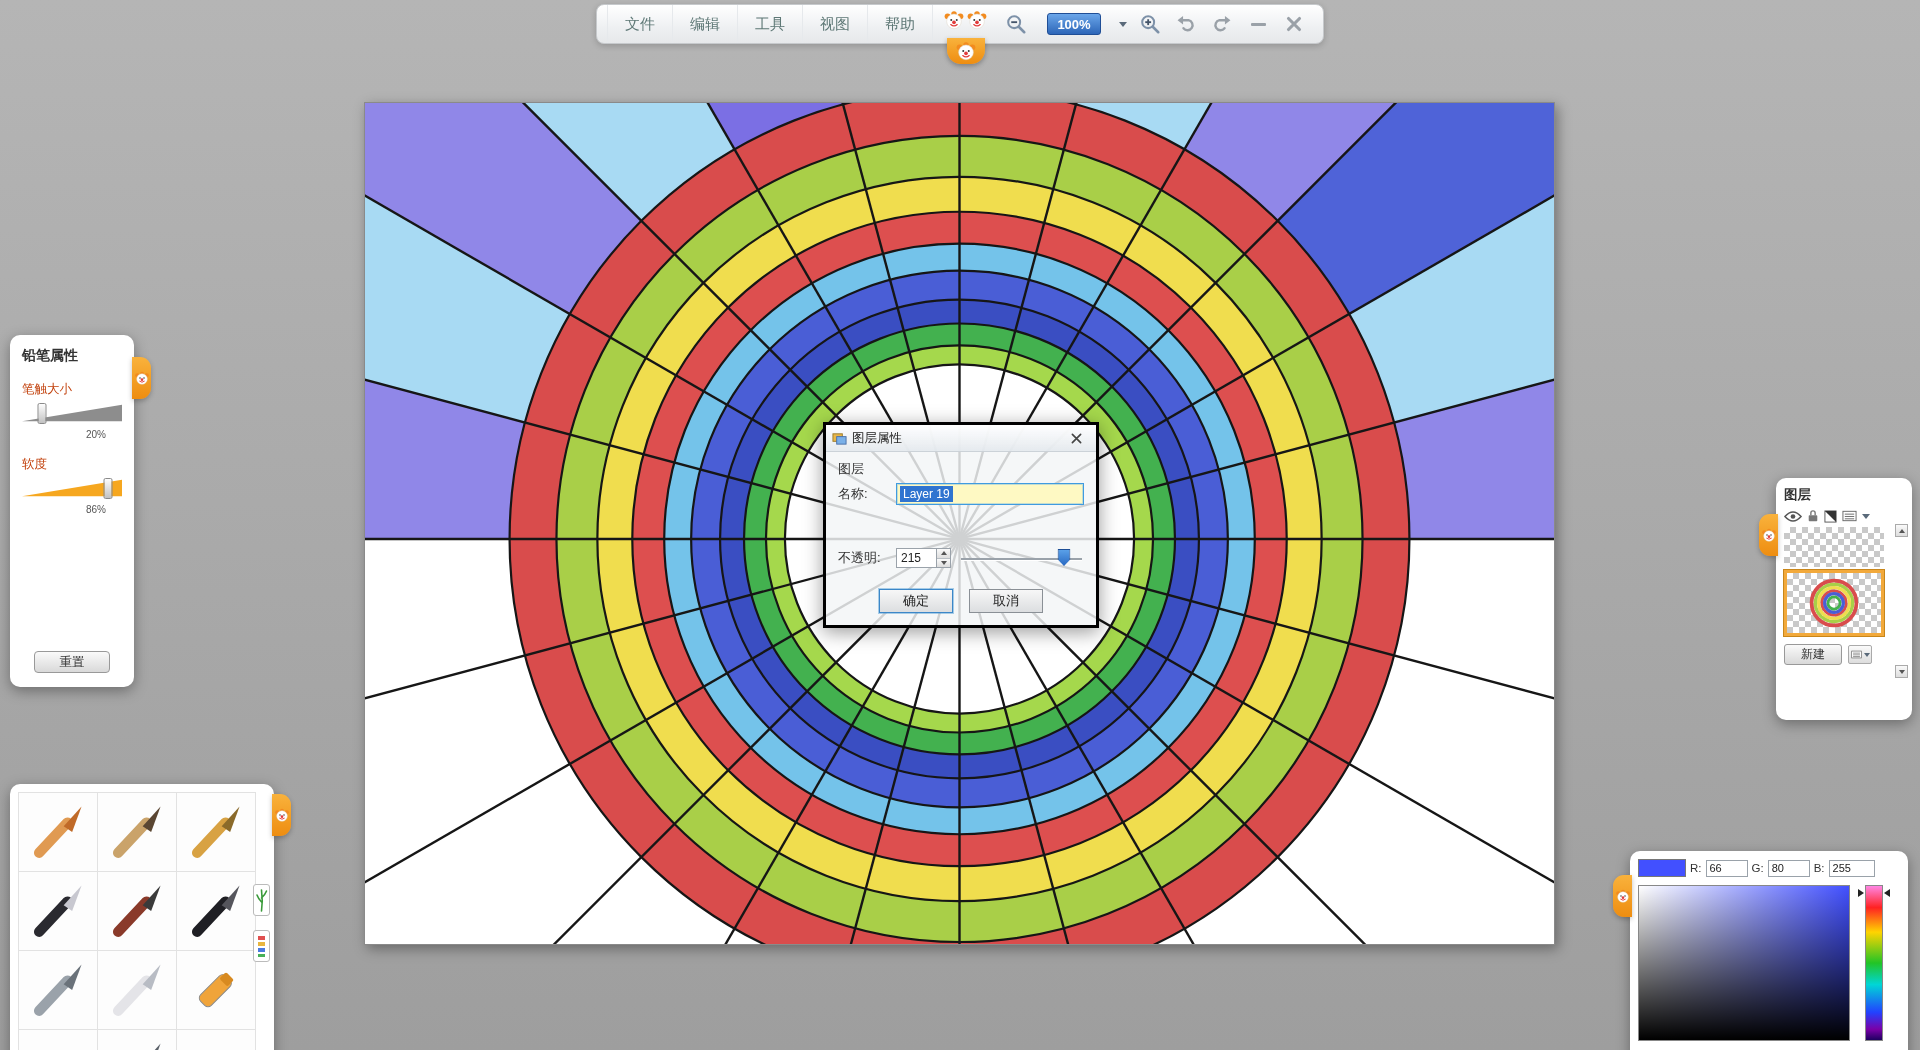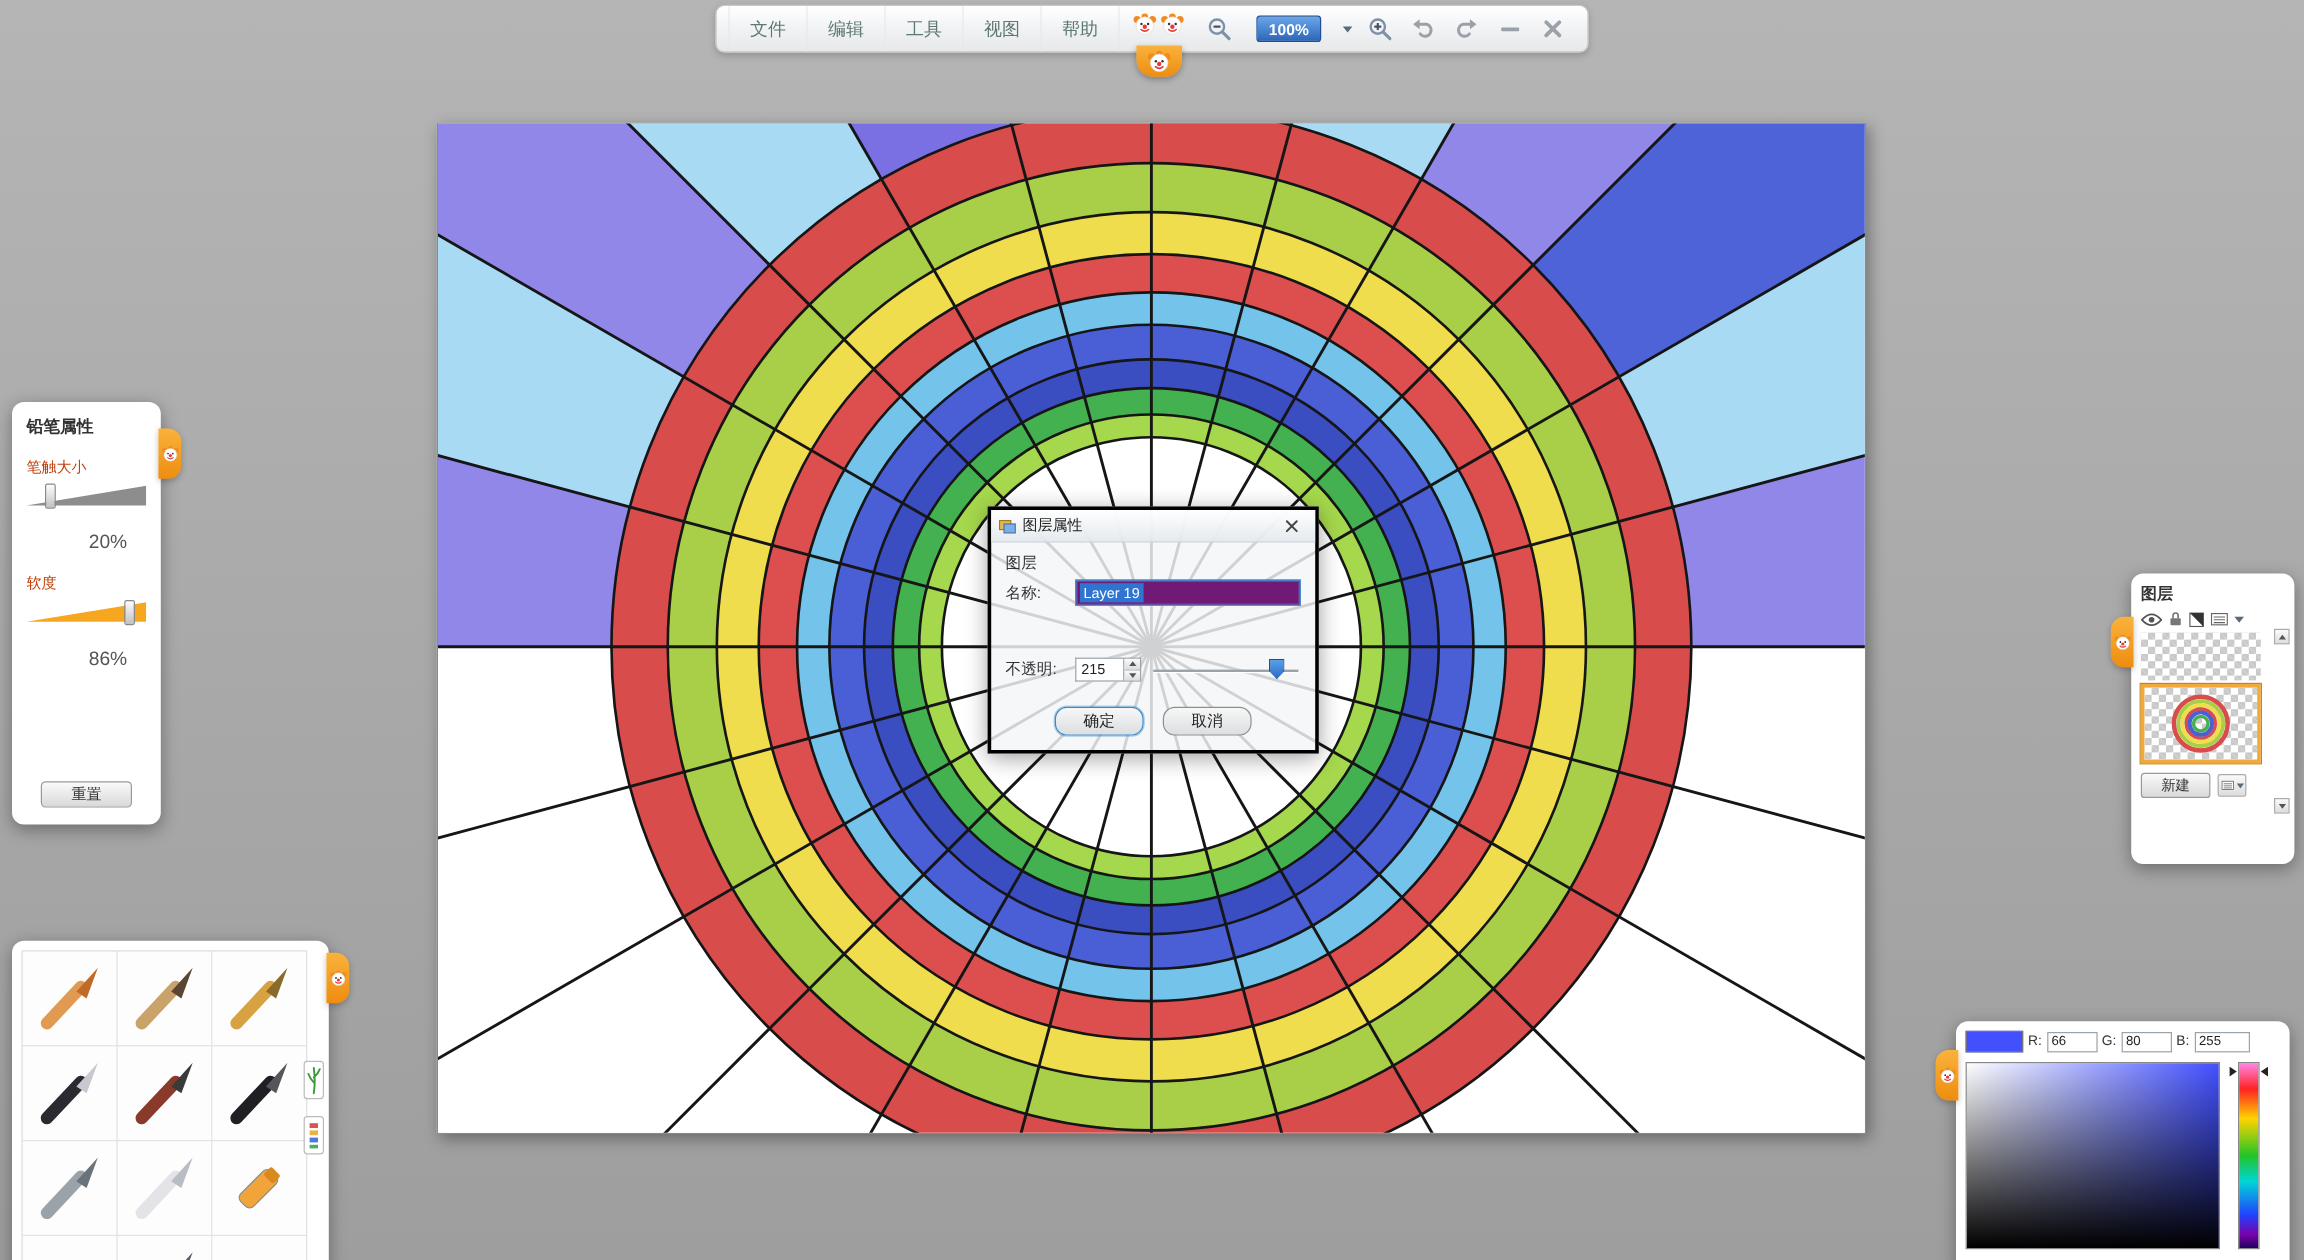--- a/index.html
+++ b/index.html
@@ -32,46 +32,46 @@
   
   .dialog{position:absolute;left:823px;top:422px;width:276px;background:rgba(243,245,247,.84);border:3px solid #000000;box-shadow:0 4px 18px rgba(0,0,0,.4);z-index:60;font-size:13px}
   .dlg-title{height:27px;display:flex;align-items:center;padding:0 6px;background:linear-gradient(180deg,rgba(255,255,255,.95),rgba(228,233,238,.9));border-bottom:1px solid rgba(170,180,190,.6)}
   .dlg-title .t{margin-left:5px;color:#222;font-size:12.5px}
   .dlg-close{margin-left:auto;width:28px;height:19px;display:flex;align-items:center;justify-content:center}
   .dlg-close svg{width:11px;height:11px}
   .dlg-body{padding:8px 12px 12px;position:relative}
   .sect{color:#333}
   .frow{display:flex;align-items:center;margin-top:5px}
   .frow .lbl{width:58px;color:#333;flex:none}
-  .name-input{flex:1;height:22px;background:#701a75;border:1px solid #3f9be0;box-shadow:inset 0 0 0 1px rgba(90,170,230,.35);display:flex;align-items:center;padding:0 3px}
+  .name-input{flex:1;height:22px;background:#fef9c3;border:1px solid #3f9be0;box-shadow:inset 0 0 0 1px rgba(90,170,230,.35);display:flex;align-items:center;padding:0 3px}
   .name-input .sel{background:#2f74d0;color:#fff;font-size:12px;padding:1px 3px;white-space:pre}
   .oprow{margin-top:42px}
   .num-box{width:40px;height:20px;background:#fff;border:1px solid #9aa2aa;border-right:none;font-size:12px;display:flex;align-items:center;padding:0 4px;color:#222}
   .spin{width:15px;height:20px;border:1px solid #9aa2aa;display:flex;flex-direction:column}
   .spin>div{flex:1;display:flex;align-items:center;justify-content:center;background:linear-gradient(#fafafa,#ddd)}
   .spin .up{border-bottom:1px solid #b8bec4}
   .tri-up{width:0;height:0;border-left:3.5px solid transparent;border-right:3.5px solid transparent;border-bottom:4px solid #555}
   .tri-dn{width:0;height:0;border-left:3.5px solid transparent;border-right:3.5px solid transparent;border-top:4px solid #555}
   .op-slider{flex:1;position:relative;height:22px;margin-left:8px}
   .op-slider .track{position:absolute;left:2px;right:2px;top:11px;height:2px;background:#9aa2aa;box-shadow:0 1px 0 #fff}
   .op-slider .handle{position:absolute;top:2px;left:84%;width:13px;height:17px;transform:translateX(-50%);background:linear-gradient(180deg,#5aa0e8,#2b6cc4);border:1px solid #1d4e96;clip-path:polygon(0 0,100% 0,100% 60%,50% 100%,0 60%)}
   .btnrow{display:flex;justify-content:center;gap:16px;margin-top:20px}
-  .dbtn{width:74px;height:24px;font-size:13px;color:#222;background:linear-gradient(180deg,#f7f7f7,#dcdee0);border:1px solid #8a9096;border-radius:10px;font-family:inherit}
+  .dbtn{width:74px;height:24px;font-size:13px;color:#222;background:linear-gradient(180deg,#f7f7f7,#dcdee0);border:1px solid #8a9096;border-radius:0;font-family:inherit}
   .dbtn.primary{border-color:#3c87c8;box-shadow:0 0 0 1px rgba(70,150,210,.45)}
 
   
   .pencil{left:10px;top:335px;width:124px;height:352px;padding:12px;z-index:20}
   .pencil h3{font-size:14px;color:#333;font-weight:bold}
   .plabel{font-size:12.5px;color:#c2410c;margin-top:16px}
   .wedge-wrap{position:relative;width:100px;height:20px;margin-top:6px}
   .wedge{position:absolute;inset:0;clip-path:polygon(0 86%,100% 4%,100% 86%)}
   .wedge.gray{background:#8d8d8d}
   .wedge.orange{background:#f6a71f}
   .thumb{position:absolute;top:-1px;width:9px;height:21px;background:linear-gradient(180deg,#fdfdfd,#c2c2c2);border:1px solid #8a8a8a;border-radius:2px;transform:translateX(-50%)}
-  .pval{font-size:16px;color:#555;text-align:right;padding-right:16px;margin-top:20px}
+  .pval{font-size:10px;color:#555;text-align:right;padding-right:16px;margin-top:5px}
   .reset-btn{position:absolute;left:50%;transform:translateX(-50%);bottom:14px;width:76px;height:22px;font-size:12.5px;background:linear-gradient(180deg,#fafafa,#d9d9d9);border:1px solid #999;border-radius:4px;color:#333;font-family:Liberation Mono, monospace}
 
   
   .palette{left:10px;top:784px;width:264px;height:330px;padding:8px;z-index:20;border-radius:10px}
   .tool-grid{display:grid;grid-template-columns:repeat(3,78px);grid-auto-rows:78px;gap:1px;background:#e2e2e2;border:1px solid #e2e2e2;width:238px}
   .tool-cell{background:#fdfdfd;display:flex;align-items:center;justify-content:center}
   .tool-cell svg{width:66px;height:66px}
   .palette-strip{position:absolute;right:4px;top:100px;display:flex;flex-direction:column;gap:14px}
   .strip-btn{width:17px;height:32px;background:#fff;border:1px solid #bbb;border-radius:3px;display:flex;align-items:center;justify-content:center}
   .strip-btn svg{width:13px;height:26px}

